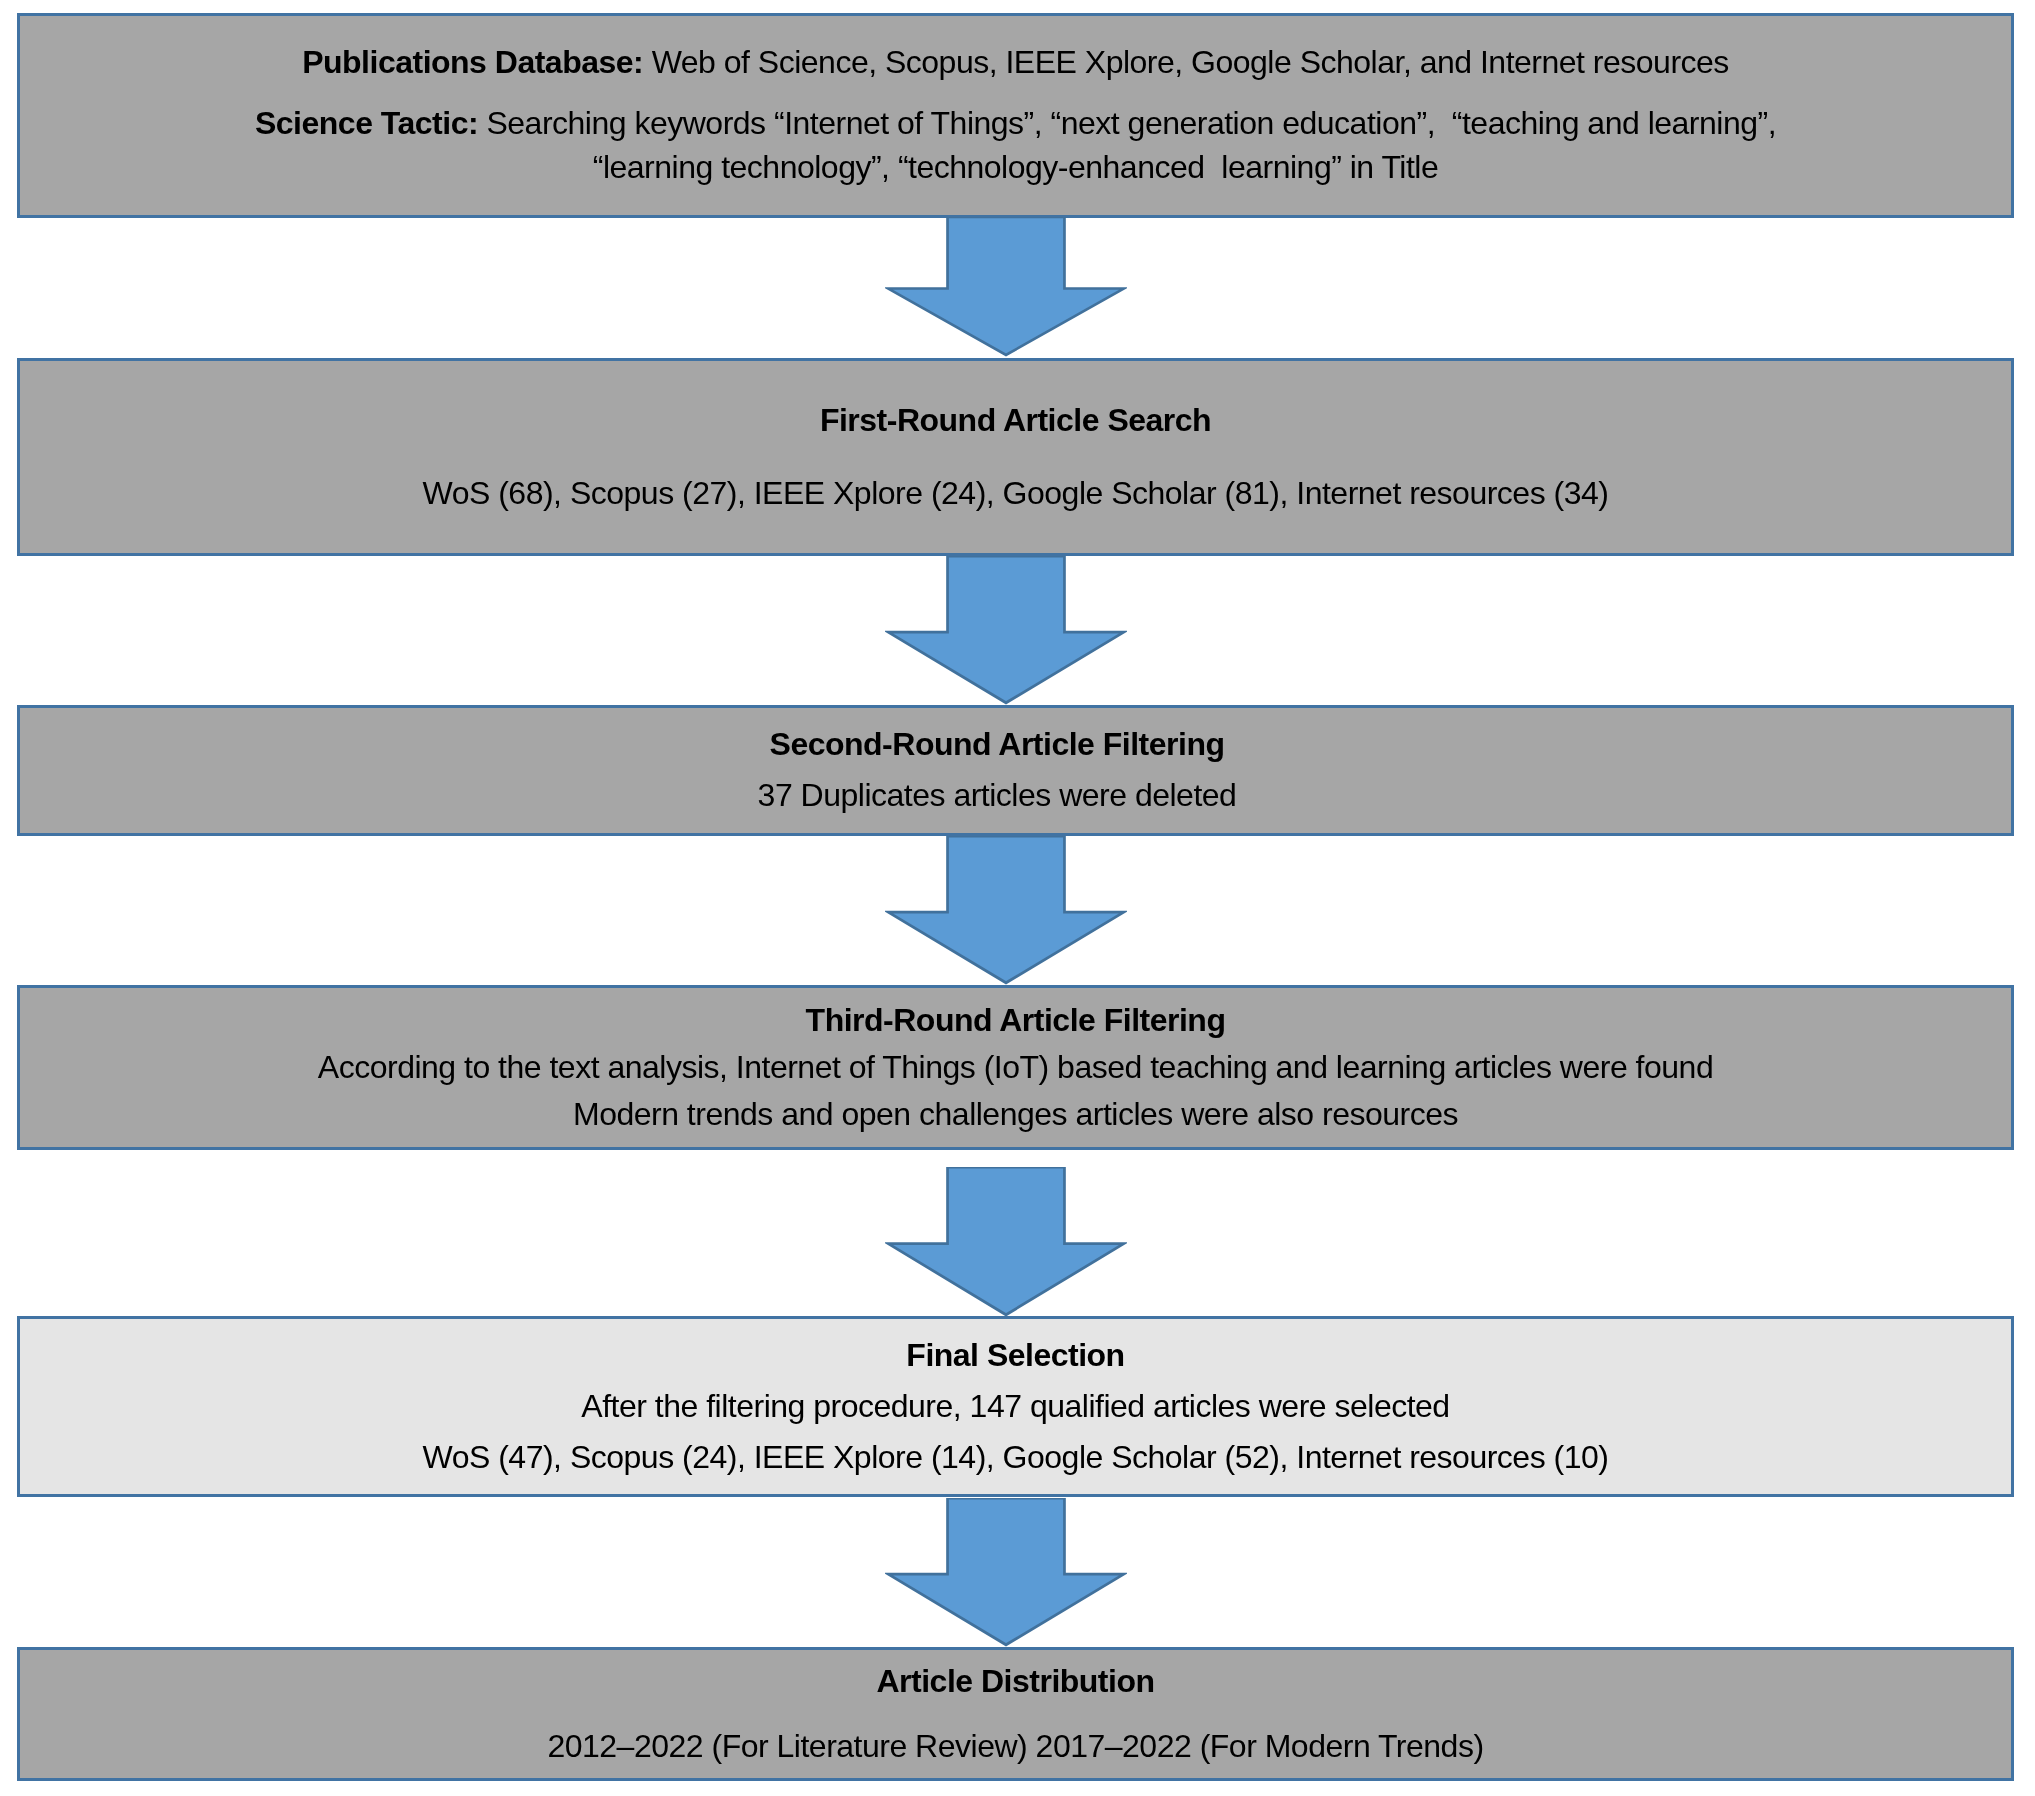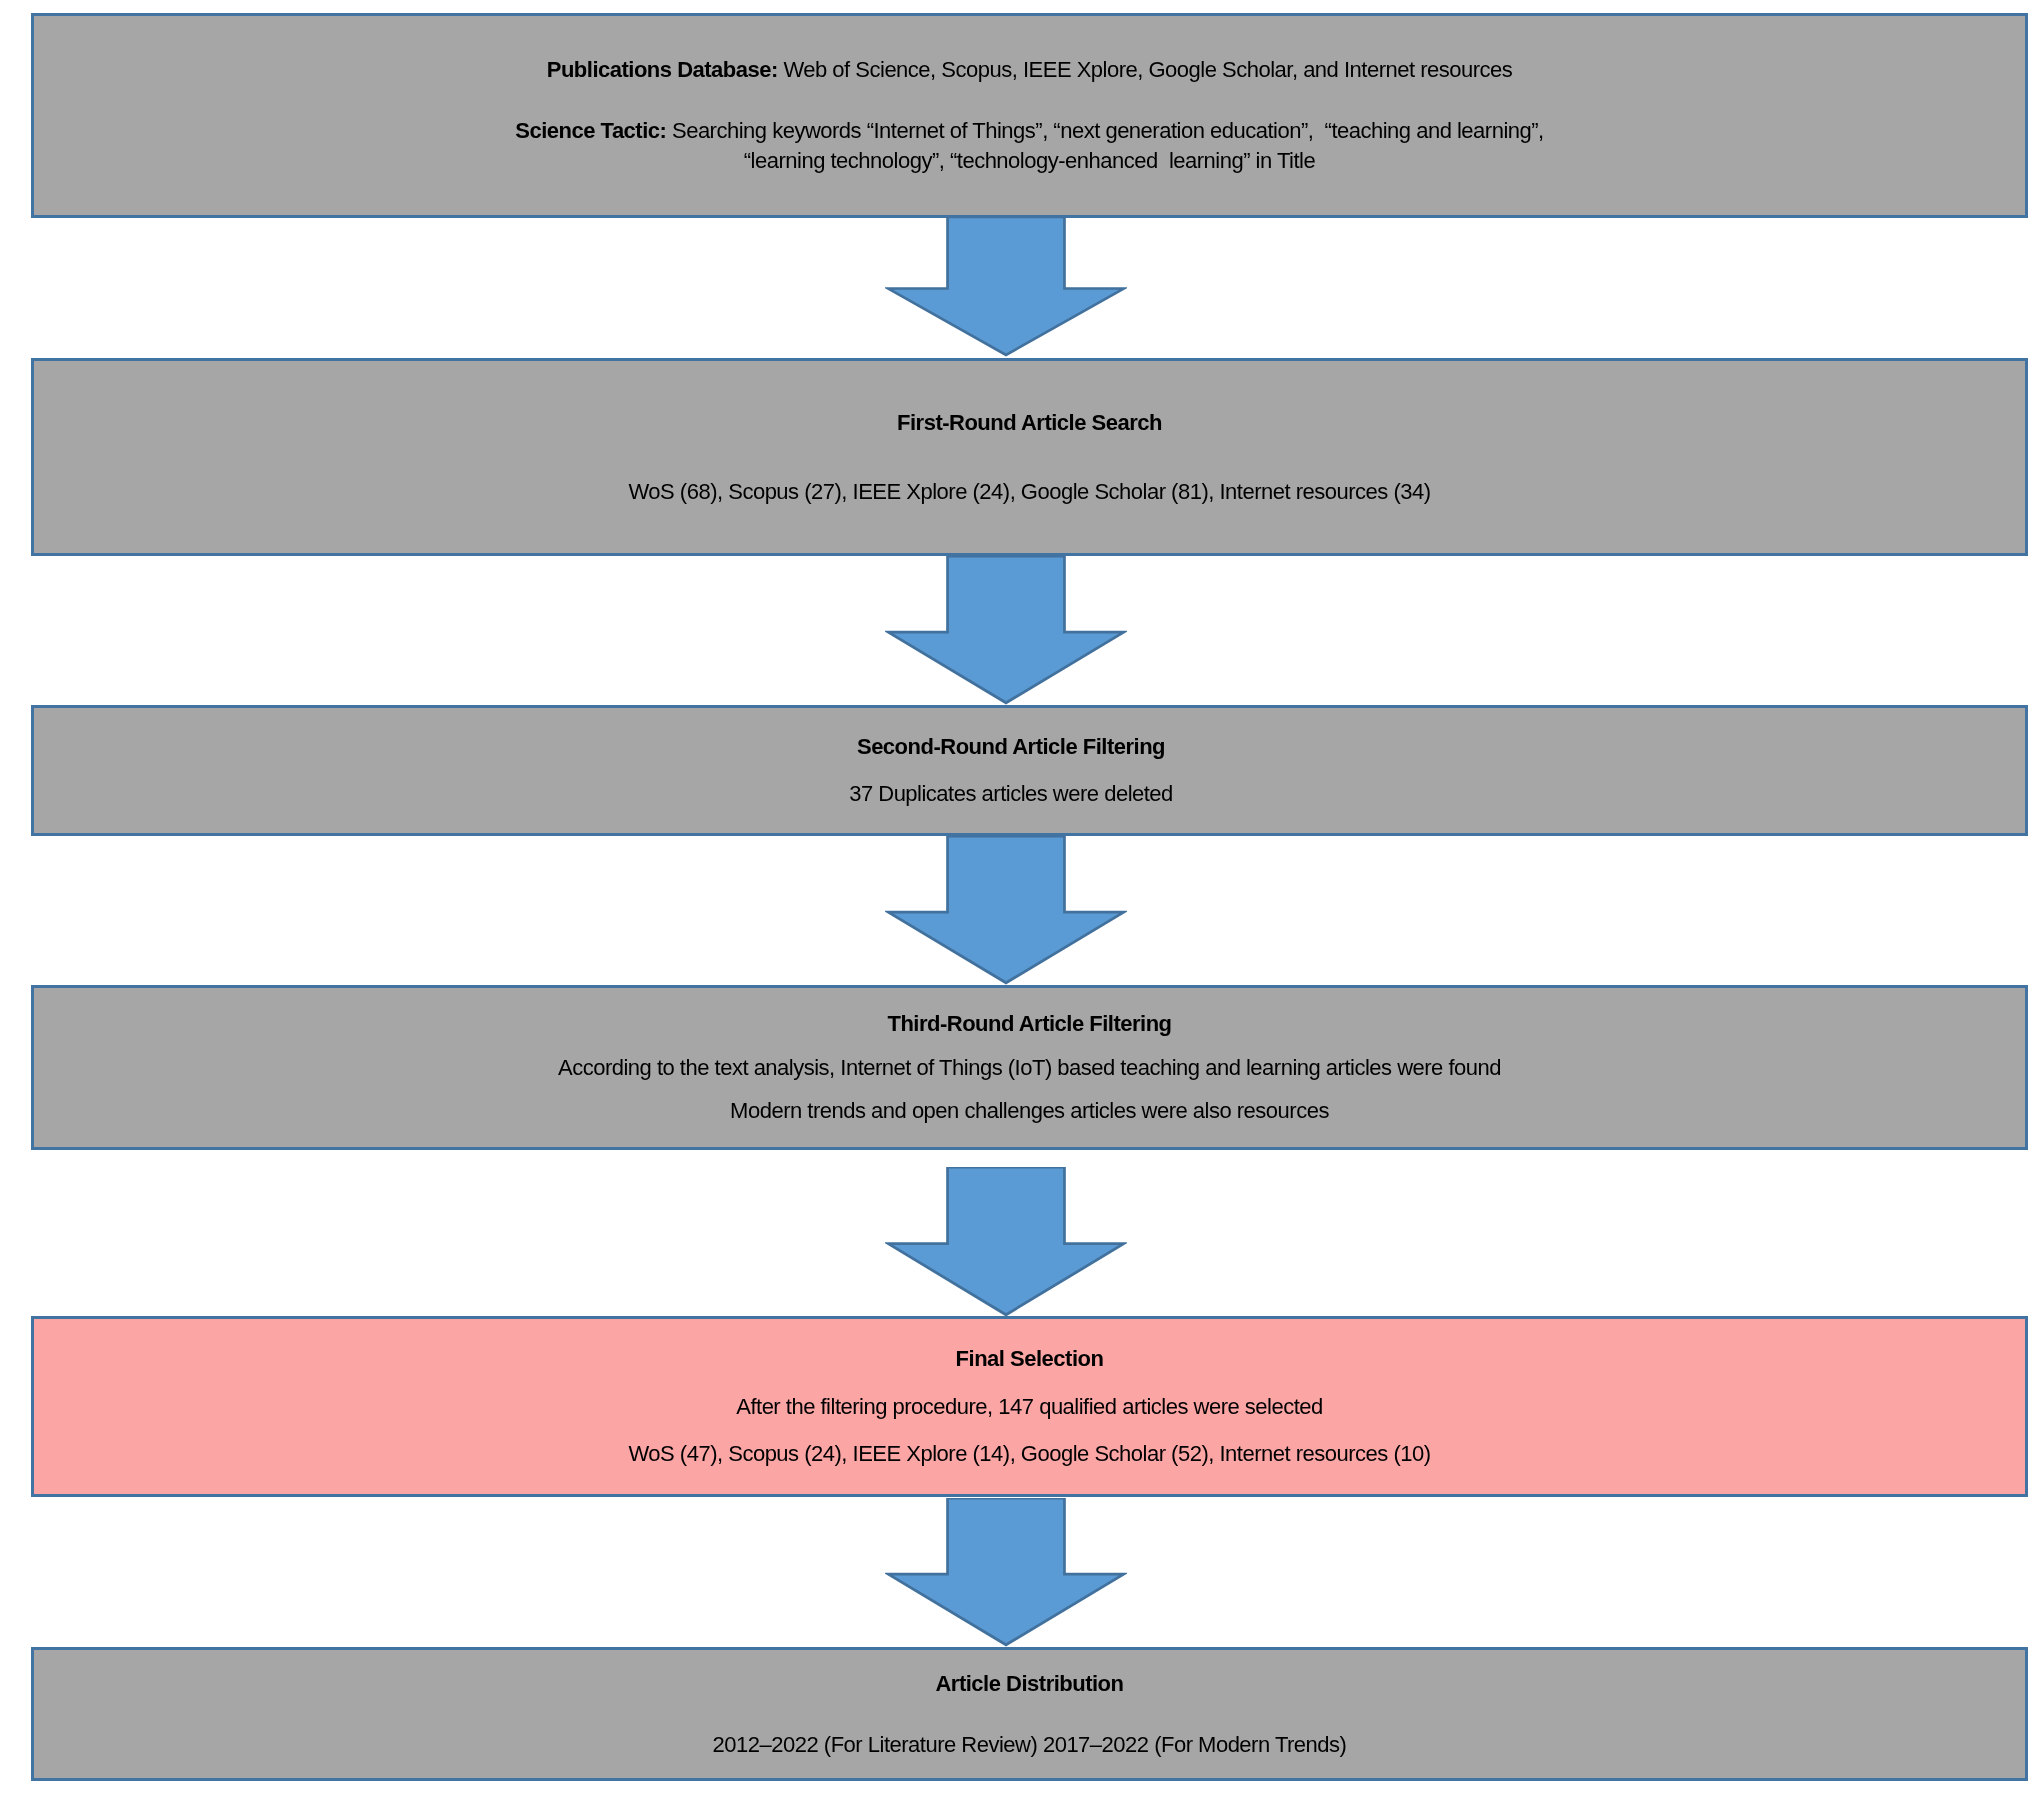--- a/index.html
+++ b/index.html
@@ -6,32 +6,32 @@
   #canvas {
     position: relative;
     width: 2035px;
     height: 1796px;
     background: #ffffff;
     font-family: "Liberation Sans", sans-serif;
     color: #000000;
   }
   .box {
     position: absolute;
-    left: 31px;
+    left: 17px;
     width: 1997px;
     box-sizing: border-box;
     background: #A6A6A6;
     border: 3.8px solid #4173A3;
     display: flex;
     flex-direction: column;
     justify-content: space-evenly;
     align-items: center;
     text-align: center;
     padding: 7.6px 49px;
-    font-size: 22px;
+    font-size: 32px;
     letter-spacing: -0.5px;
     line-height: 1.35;
   }
   .box .title { font-weight: 700; }
   .line { white-space: pre-wrap; }
   .lead { font-weight: 700; }
   .para { display: block; }
   .arrow {
     position: absolute;
     left: 885px;
@@ -101,21 +101,21 @@
     <div class="line">According to the text analysis, Internet of Things (IoT) based teaching and learning articles were found</div>
     <div class="line">Modern trends and open challenges articles were also resources</div>
   </div>
 
   <div class="arrow" id="arr4">
     <svg viewBox="0 0 445 270" preserveAspectRatio="none">
       <polygon points="115,0 115,138 6,138 222.5,266 439,138 330,138 330,0" stroke-width="5" stroke-linejoin="miter" fill="#5B9BD5" stroke="#41719C"></polygon>
     </svg>
   </div>
 
-  <div class="box" id="box5" style="background: #fca5a5; border-color: rgb(65, 115, 163); color: rgb(0, 0, 0); text-align: center;">
+  <div class="box" id="box5" style="background: #e5e5e5; border-color: rgb(65, 115, 163); color: rgb(0, 0, 0); text-align: center;">
     <div class="title">Final Selection</div>
     <div class="line">After the filtering procedure, 147 qualified articles were selected</div>
     <div class="line">WoS (47), Scopus (24), IEEE Xplore (14), Google Scholar (52), Internet resources (10)</div>
   </div>
 
   <div class="arrow" id="arr5">
     <svg viewBox="0 0 445 270" preserveAspectRatio="none">
       <polygon points="115,0 115,138 6,138 222.5,266 439,138 330,138 330,0" stroke-width="5" stroke-linejoin="miter" fill="#5B9BD5" stroke="#41719C"></polygon>
     </svg>
   </div>

